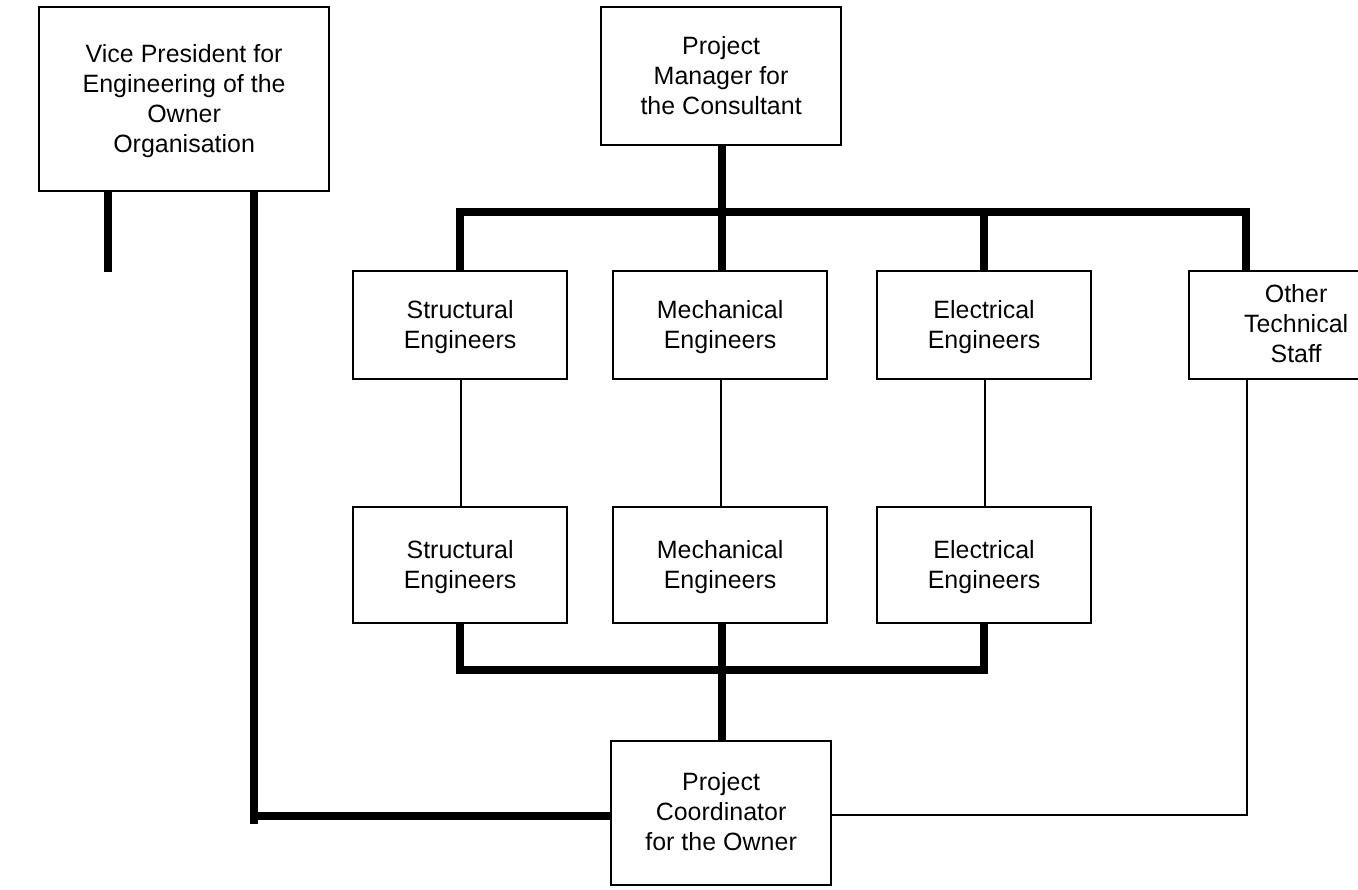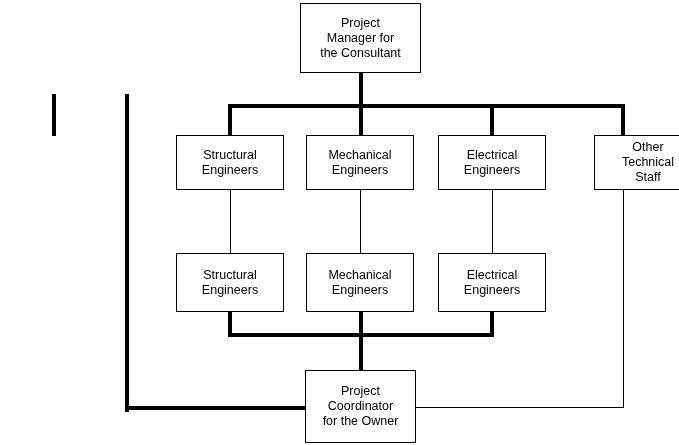--- a/index.html
+++ b/index.html
@@ -69,20 +69,24 @@
   <div class="conn thick-v" style="left:359px; top:310px; height:27px;"></div>
   <div class="conn thick-v" style="left:490px; top:310px; height:27px;"></div>
 
   <div class="conn thick-h" style="left:228px; top:333px; width:266px;"></div>
 
   <div class="conn thick-v" style="left:359px; top:333px; height:40px;"></div>
 
   <div class="conn thin-v" style="left:623px; top:189px; height:219px;"></div>
   <div class="conn thin-h" style="left:414px; top:407px; width:210px;"></div>
 
+  <div class="node" style="left:19px; top:3px; width:146px; height:93px;">Vice President for
+Engineering of the
+Owner
+Organisation</div>
 
 
   <div class="node" style="left:300px; top:3px; width:121px; height:70px;">Project
 Manager for
 the Consultant</div>
 
   <div class="node" style="left:176px; top:135px; width:108px; height:55px;">Structural
 Engineers</div>
 
   <div class="node" style="left:306px; top:135px; width:108px; height:55px;">Mechanical

